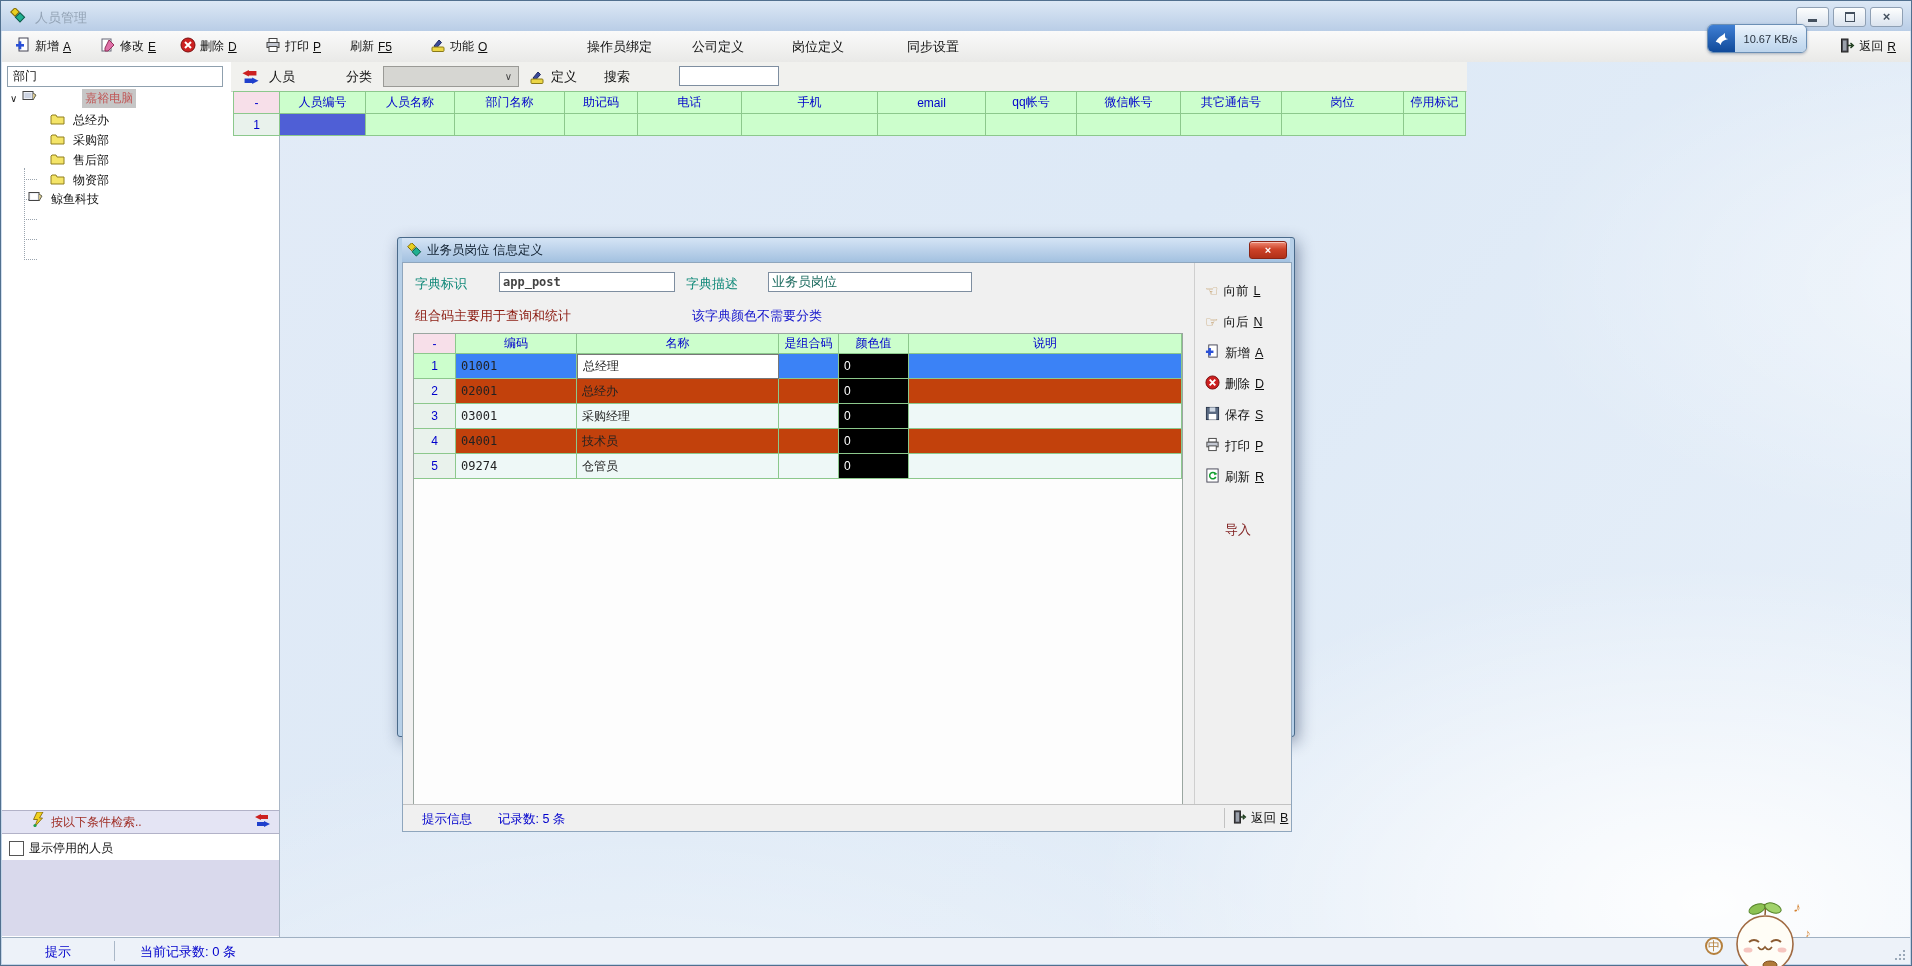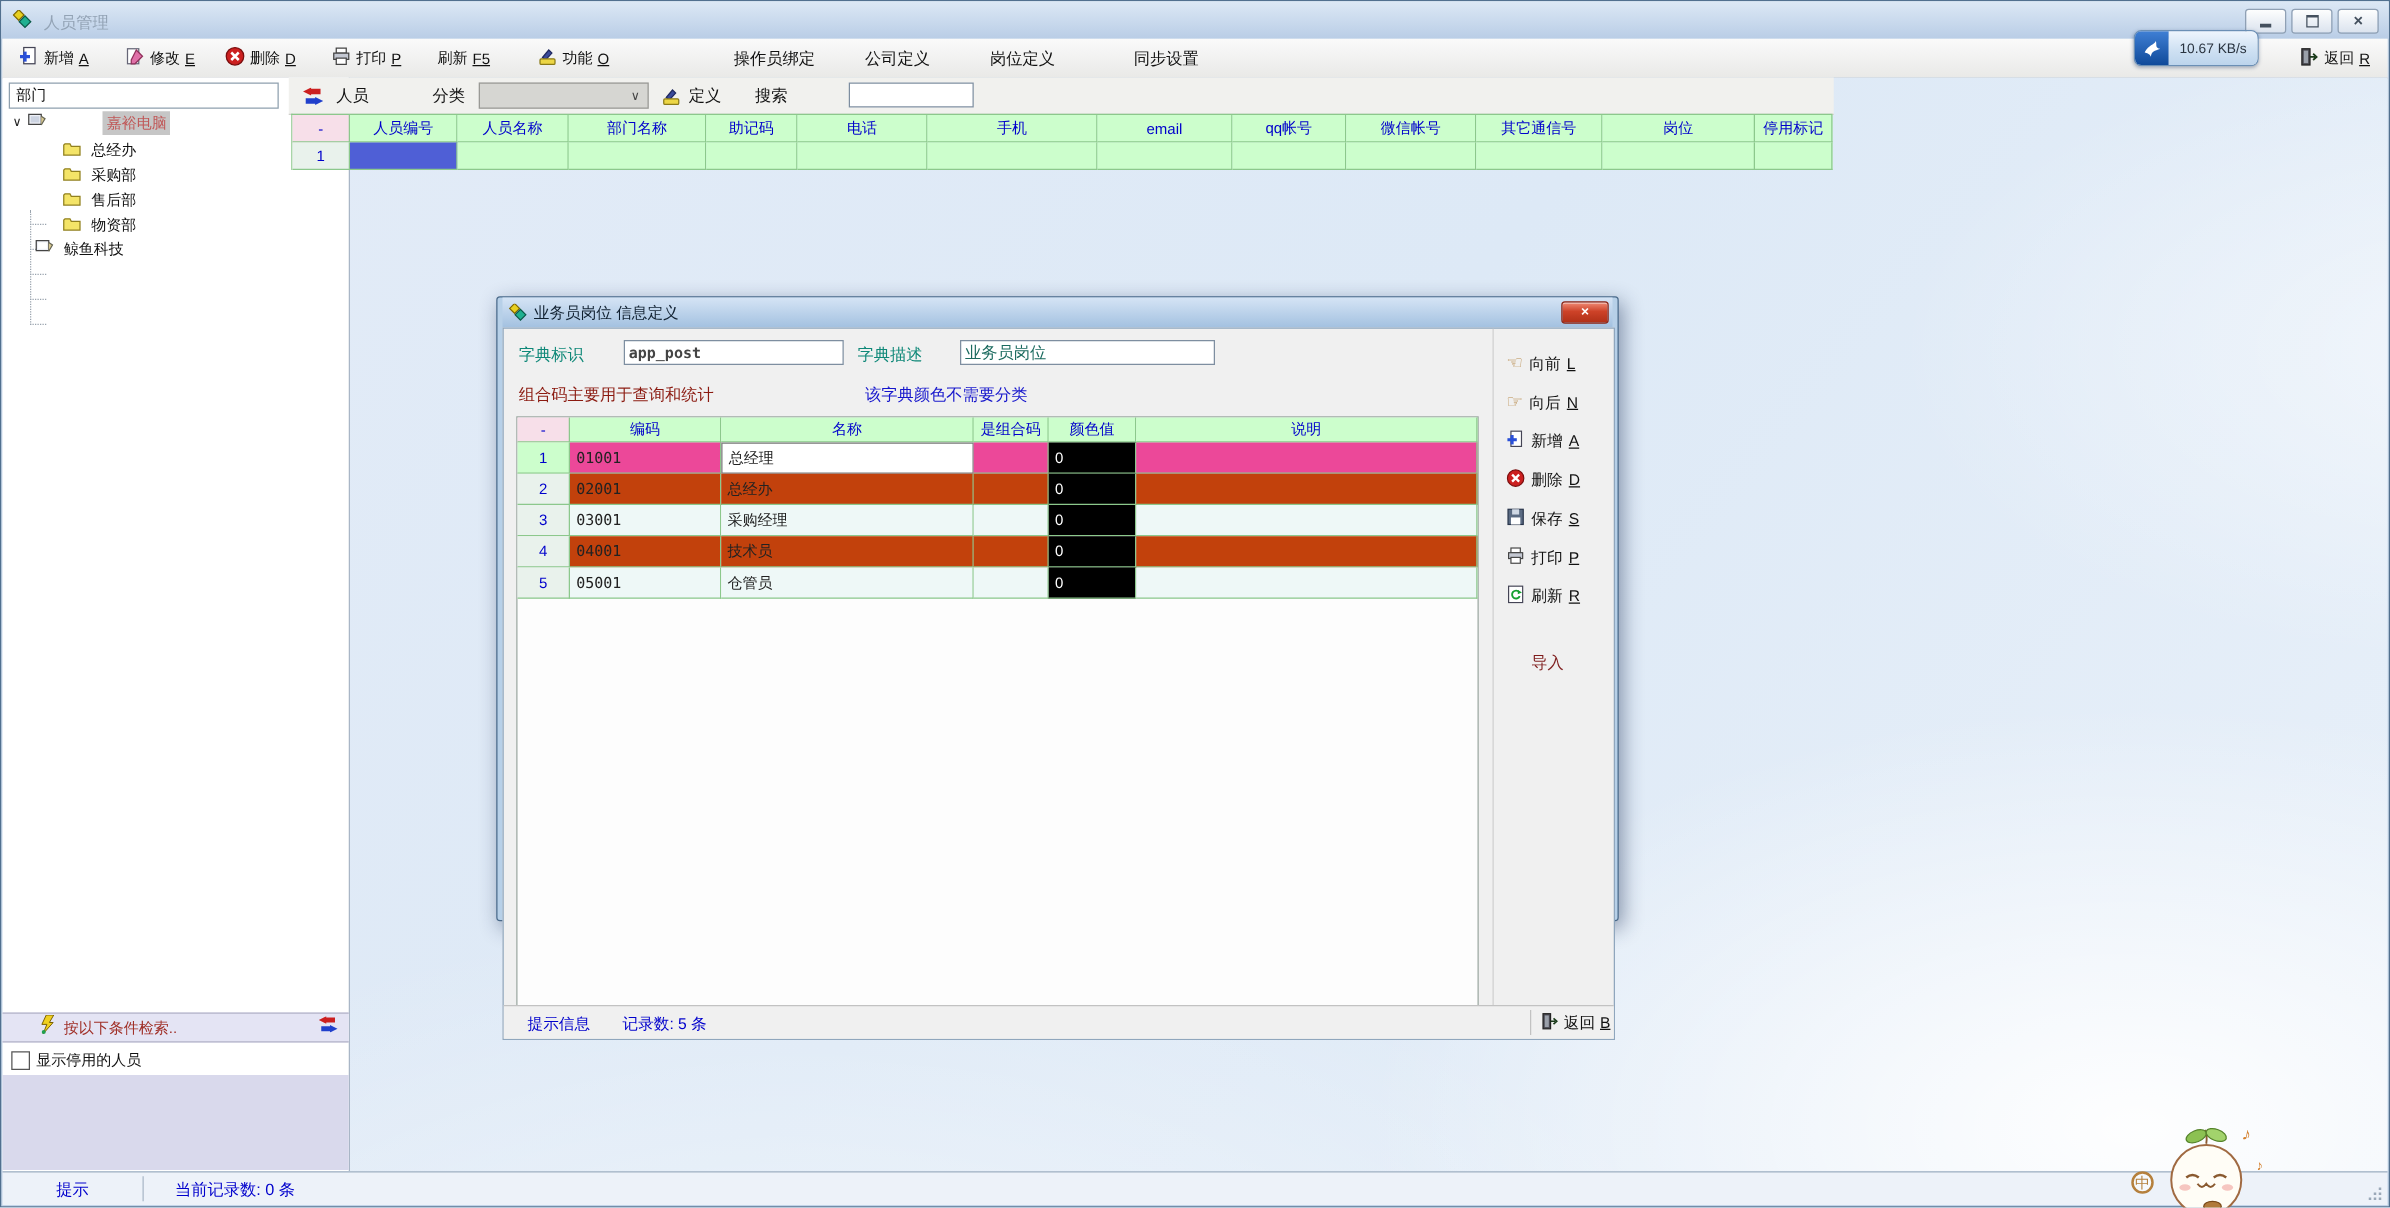--- a/index.html
+++ b/index.html
@@ -113,21 +113,21 @@
   #hint-right{position:absolute;left:289px;top:44px;font-size:13px;color:#1515cc;}
 
   #dlg-grid{position:absolute;left:10px;top:70px;width:770px;height:474px;background:#fdfdfd;border:1px solid #9aa6a0;box-sizing:border-box;}
   #dlg-grid .hc{height:20px;background:#ccfecc;color:#0000cc;}
   #dlg-grid .hc.first{background:#f7dfe9;}
   .drow{display:flex;}
   .drow .cc{height:25px;background:#c2410c;justify-content:flex-start;padding-left:5px;color:#222;}
   .drow .cc.num{background:#e9f2ec;color:#0000cc;justify-content:center;padding-left:0;}
   .drow.alt .cc{background:#eef8f7;}
   .drow.alt .cc.num{background:#e9f2ec;}
-  .drow.sel .cc{background:#ec4899;}
+  .drow.sel .cc{background:#3b82f6;}
   .drow.sel .cc.num{background:#ccfecc;}
   .drow .cc.editcell{background:#fff !important;border:1px solid #777;}
   .drow .cc.colorcell{background:#000 !important;color:#fff;}
   .d0{width:42px}.d1{width:121px}.d2{width:202px}.d3{width:60px}.d4{width:70px}.d5{width:273px}
 
   #dlg-right{position:absolute;right:0;top:0;width:96px;height:543px;border-left:1px solid #cfcfcf;}
   .sbtn{position:absolute;left:10px;height:24px;display:flex;align-items:center;gap:5px;font-size:12.5px;color:#111;}
   #import-link{position:absolute;left:30px;top:258px;font-size:13px;color:#7f1d1d;}
   #dlg-status{position:absolute;left:0;right:0;bottom:0;height:26px;border-top:1px solid #c2c2c2;background:#f0f0f0;}
   #dlg-status .t1{position:absolute;left:19px;top:6px;font-size:12.5px;color:#0000cc;}
@@ -454,21 +454,21 @@
         <div class="drow">
           <div class="cc d0 num">4</div>
           <div class="cc d1 mono">04001</div>
           <div class="cc d2">技术员</div>
           <div class="cc d3"></div>
           <div class="cc d4 colorcell">0</div>
           <div class="cc d5"></div>
         </div>
         <div class="drow alt">
           <div class="cc d0 num">5</div>
-          <div class="cc d1 mono">05001</div>
+          <div class="cc d1 mono">09274</div>
           <div class="cc d2">仓管员</div>
           <div class="cc d3"></div>
           <div class="cc d4 colorcell">0</div>
           <div class="cc d5"></div>
         </div>
       </div>
 
       <div id="dlg-right">
         <div class="sbtn" style="top:16px;">
           <span class="hand">☜</span>

